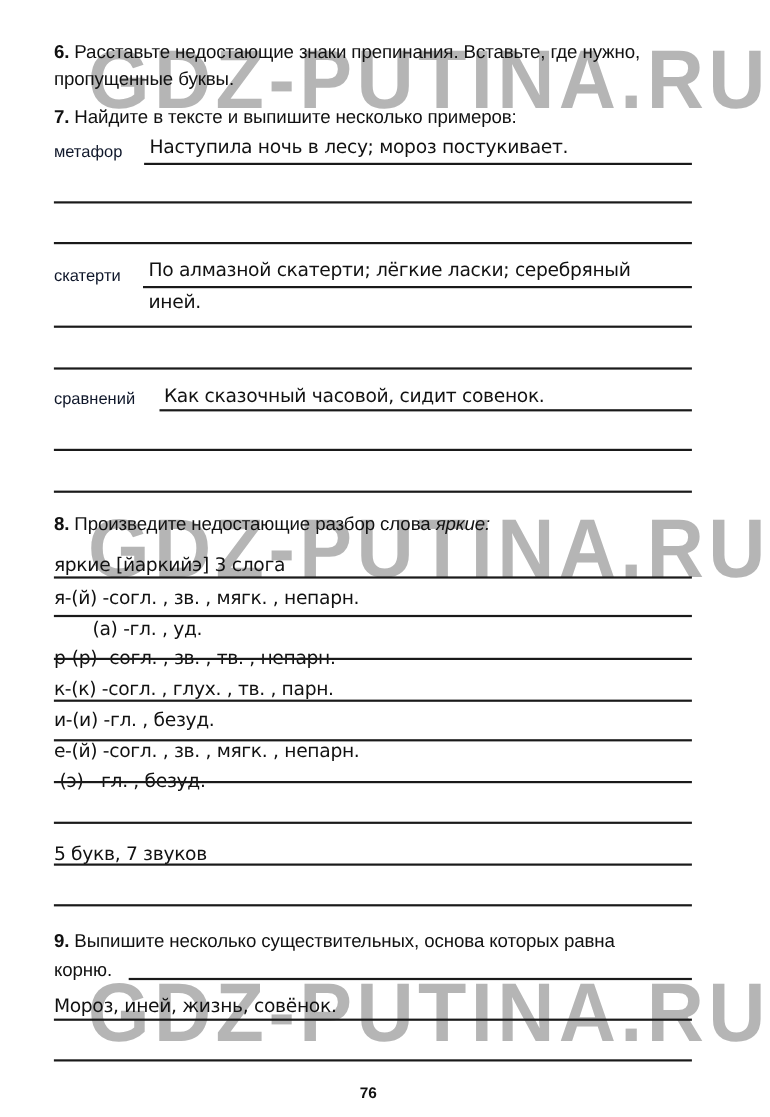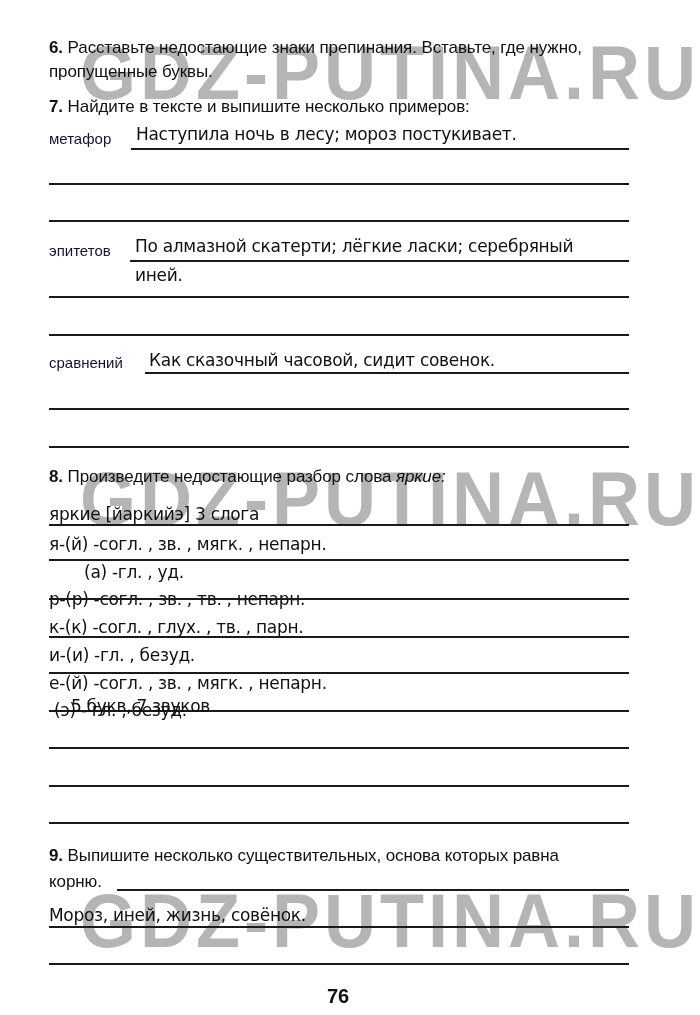--- a/index.html
+++ b/index.html
@@ -8,21 +8,21 @@
   .abs { position: absolute; white-space: nowrap; }
   .task { font-family: "Liberation Sans", sans-serif; font-size: 17px; color: #111; letter-spacing: -0.1px; }
   .task b { font-weight: bold; }
   .lbl { font-family: "Liberation Sans", sans-serif; font-size: 15px; color: #0f172a; }
   .hand { font-family: "DejaVu Sans", sans-serif; font-size: 17px; color: #111; letter-spacing: -0.3px; }
   .rule { position: absolute; height: 2px; background: #1a1a1a; }
   .rule.thin { height: 1.5px; }
   .ital { font-style: italic; }
   .wm { position: absolute; font-family: "Liberation Sans", sans-serif; font-weight: bold; font-size: 72px;
         color: rgba(120,120,120,0.55); letter-spacing: 4px; white-space: nowrap; transform: scaleY(1.05); }
-  .pnum { font-family: "Liberation Sans", sans-serif; font-size: 20px; font-weight: bold; }
+  .pnum { font-family: "Liberation Sans", sans-serif; font-size: 14px; font-weight: bold; }
 </style>
 </head>
 <body>
 
 <div class="page">
 
   <div class="wm" style="left:80px; top:32px;">GDZ-PUTINA.RU</div>
   <div class="wm" style="left:80px; top:458px;">GDZ-PUTINA.RU</div>
   <div class="wm" style="left:80px; top:880px;">GDZ-PUTINA.RU</div>
 
@@ -36,21 +36,21 @@
     <b>7.</b>
     <span>Найдите в тексте и выпишите несколько примеров:</span>
   </div>
 
   <div class="abs lbl" style="left:49px; top:130px;">метафор</div>
   <div class="abs hand" style="left:136px; top:124px;">Наступила ночь в лесу; мороз постукивает.</div>
   <div class="rule" style="left:131px; top:148px; width:498px;"></div>
   <div class="rule" style="left:49px; top:183px; width:580px;"></div>
   <div class="rule" style="left:49px; top:220px; width:580px;"></div>
 
-  <div class="abs lbl" style="left:49px; top:242px;">эпитетов</div>
+  <div class="abs lbl" style="left:49px; top:242px;">скатерти</div>
   <div class="abs hand" style="left:135px; top:236px;">По алмазной скатерти; лёгкие ласки; серебряный</div>
   <div class="rule thin" style="left:130px; top:260px; width:499px;"></div>
   <div class="abs hand" style="left:135px; top:265px;">иней.</div>
   <div class="rule" style="left:49px; top:296px; width:580px;"></div>
   <div class="rule" style="left:49px; top:334px; width:580px;"></div>
 
   <div class="abs lbl" style="left:49px; top:354px;">сравнений</div>
   <div class="abs hand" style="left:149px; top:350px;">Как сказочный часовой, сидит совенок.</div>
   <div class="rule thin" style="left:145px; top:372px; width:484px;"></div>
   <div class="rule" style="left:49px; top:408px; width:580px;"></div>
@@ -77,21 +77,21 @@
   <div class="rule" style="left:49px; top:636px; width:580px;"></div>
 
   <div class="abs hand" style="left:49px; top:645px;">и-(и) -гл. , безуд.</div>
   <div class="rule" style="left:49px; top:672px; width:580px;"></div>
 
   <div class="abs hand" style="left:49px; top:673px;text-align:right;">е-(й) -согл. , зв. , мягк. , непарн.</div>
 
   <div class="abs hand" style="left:49px; top:700px; white-space:pre;"> (э) - гл. , безуд.</div>
   <div class="rule" style="left:49px; top:710px; width:580px;"></div>
 
-  <div class="abs hand" style="left:49px; top:696px;margin-left:22px;">5 букв, 7 звуков</div>
+  <div class="abs hand" style="left:49px; top:767px;">5 букв, 7 звуков</div>
   <div class="rule" style="left:49px; top:747px; width:580px;"></div>
 
   <div class="rule" style="left:49px; top:785px; width:580px;"></div>
   <div class="rule" style="left:49px; top:822px; width:580px;"></div>
 
   <div class="abs task" style="left:49px; top:846px;">
     <b>9.</b>
     <span>Выпишите несколько существительных, основа которых равна</span>
   </div>
   <div class="abs task" style="left:49px; top:872px;">корню.</div>

